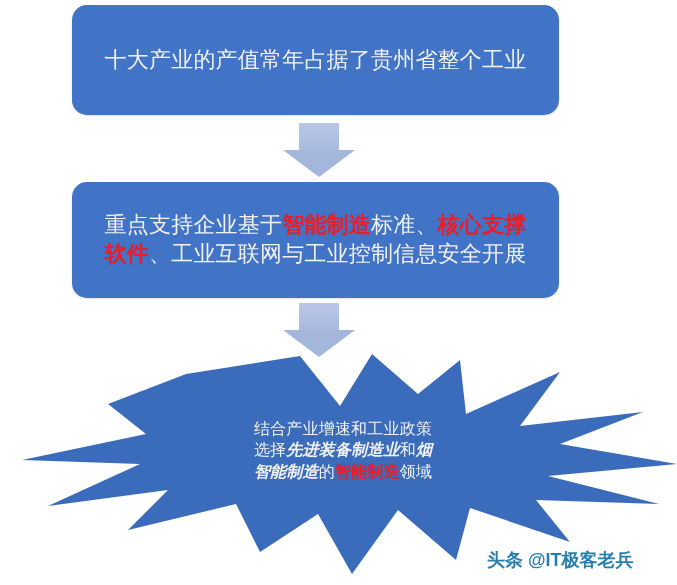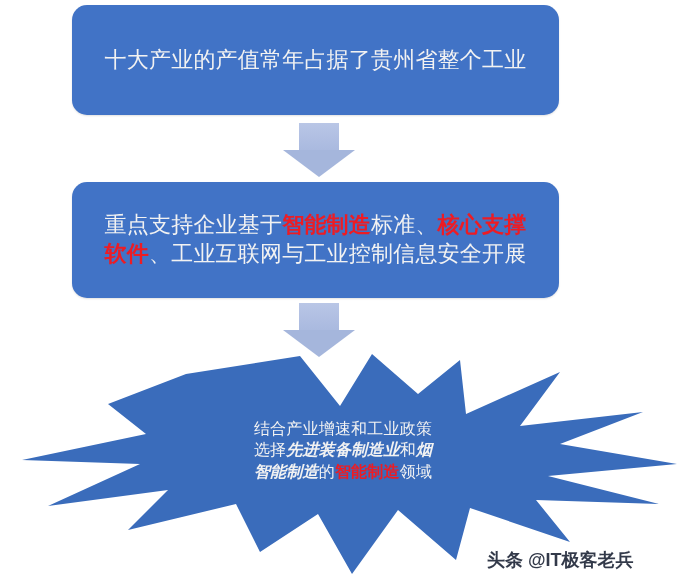--- a/index.html
+++ b/index.html
@@ -71,21 +71,21 @@
     letter-spacing:0.2px;
     pointer-events:none;
   }
   .bi{font-weight:bold;font-style:italic;}
 
   
   #watermark{
     position:absolute;
     left:487px;top:548px;
     font-size:18px;
-    color:#0f172a;
+    color:#0369a1;
     font-weight:bold;
     white-space:nowrap;
     opacity:.85;
   }
 </style>
 </head>
 <body>
 
 <div id="stage">
 

